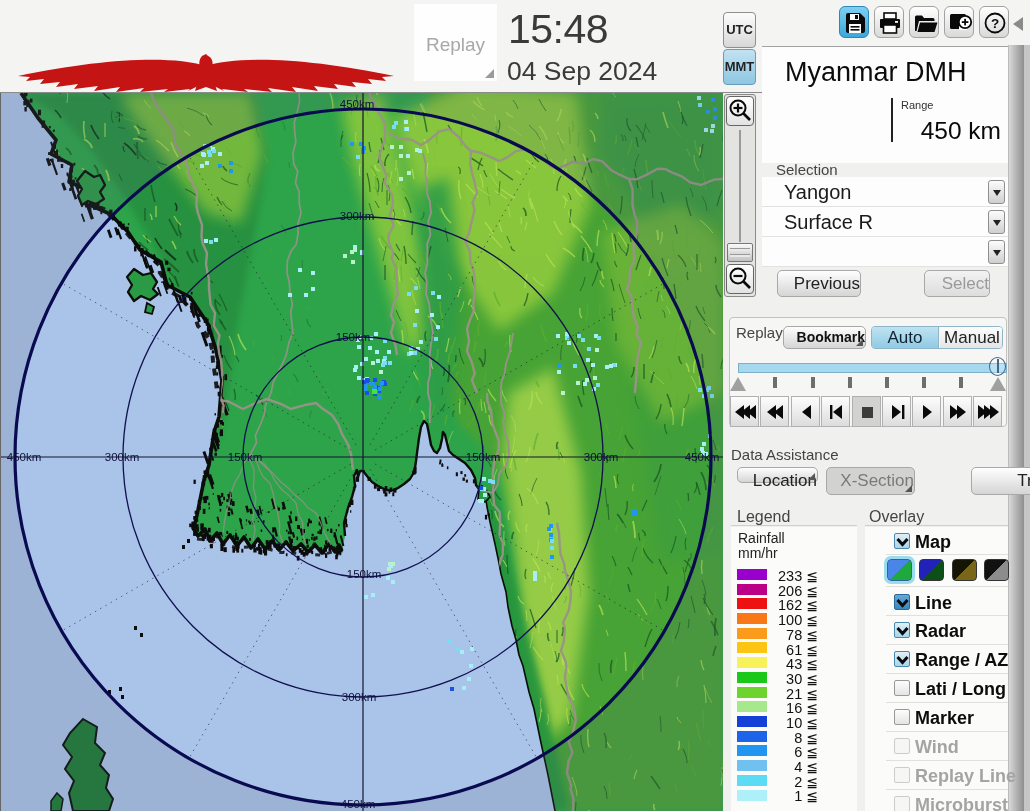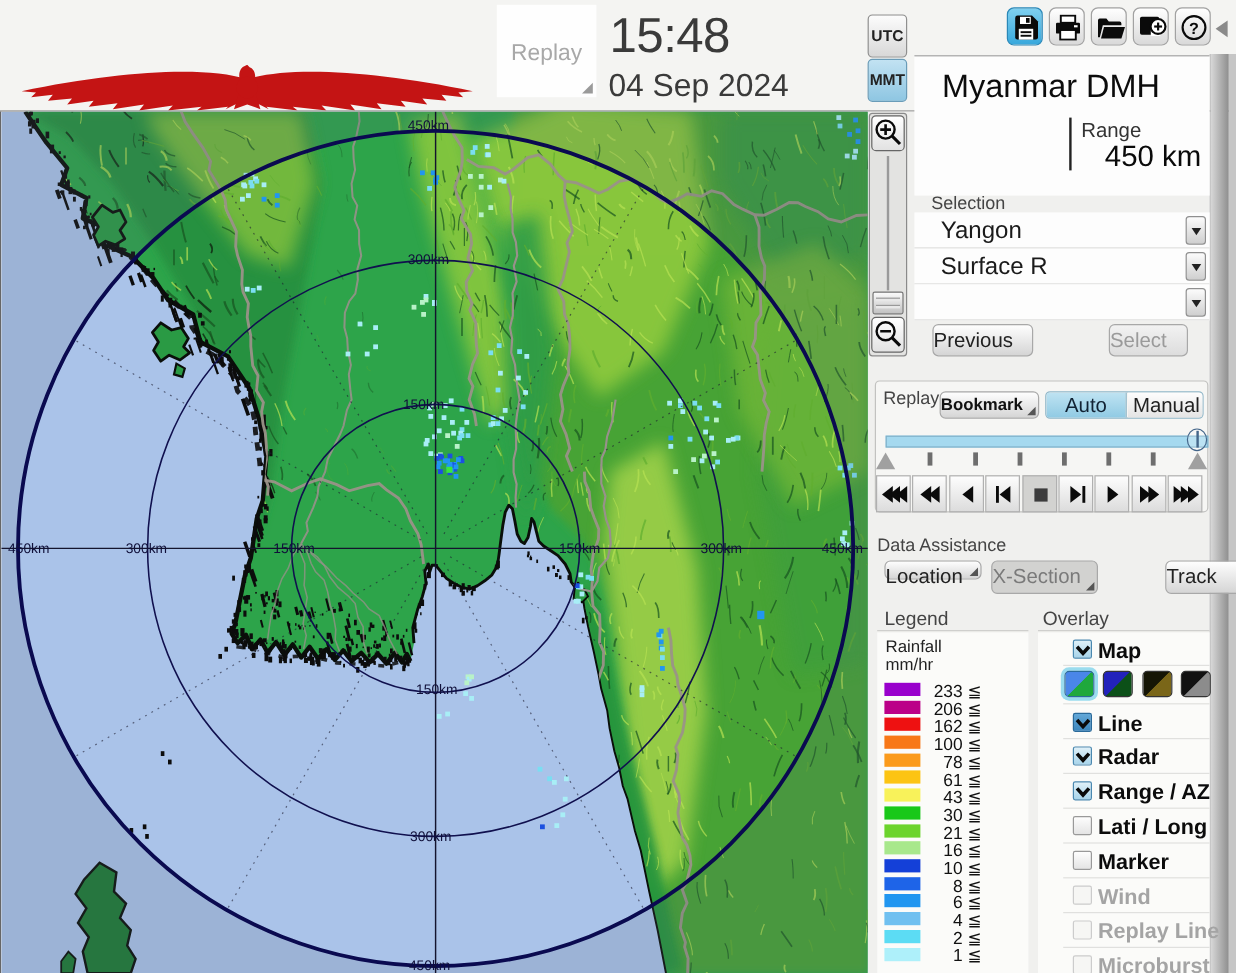--- a/index.html
+++ b/index.html
@@ -34,29 +34,29 @@
 .zbtn{left:726px;width:28px;height:30px;background:linear-gradient(#ffffff,#e2e2e2);border:1px solid #666;border-radius:4px}
 #zplus{top:96px}#zminus{top:264px}
 #ztrack{left:739px;top:130px;width:2px;height:112px;background:#9a9a9a}
 #zthumb{left:727px;top:243px;width:26px;height:19px;background:linear-gradient(#fafafa,#c2c2c2);border:1px solid #777;border-radius:2px}
 #zthumb .r1,#zthumb .r2{position:absolute;left:2px;width:20px;height:3px;background:#e8e8e8;border-top:1px solid #999}
 #zthumb .r1{top:4px}#zthumb .r2{top:10px}
 
 #ptop{left:762px;top:46px;width:246px;height:117px;background:#fdfdfd;border-top:1px solid #a2a2a2}
 #title{left:785px;top:57px;font-size:27px;color:#0c0c0c}
 #rngdiv{left:891px;top:98px;width:1.5px;height:44px;background:#222}
-#rlabel{left:901px;top:99px;font-size:17px;color:#333}
+#rlabel{left:901px;top:99px;font-size:11px;color:#333}
 #rvalue{left:860px;top:117px;width:141px;text-align:right;font-size:24.5px;color:#0a0a0a}
 #sellabel{left:776px;top:161px;font-size:15px;color:#444}
 .selrow{left:762px;width:246px;height:30px;background:#fdfdfd;border-bottom:1px solid #e2e2e0}
 .selrow .txt{position:absolute;left:22px;top:4px;font-size:20px;color:#1a1a1a}
 .ddbtn{position:absolute;right:3px;top:3px;width:17px;height:24px;background:linear-gradient(#fcfcfc,#cfcfcf);border:1px solid #8f8f8f;border-radius:3px}
 .ddbtn::after{content:"";position:absolute;left:4px;top:9px;border-left:4px solid transparent;border-right:4px solid transparent;border-top:6px solid #222}
 #selrow1{top:177px}#selrow2{top:207px}#selrow3{top:237px}
-.pbtn{border:1px solid #a8a8a8;border-radius:5px;background:linear-gradient(#fefefe,#d5d5d5);font-size:17px;color:#222;text-align:left}
+.pbtn{border:1px solid #a8a8a8;border-radius:5px;background:linear-gradient(#fefefe,#d5d5d5);font-size:17px;color:#222;text-align:right}
 #prevbtn{left:777px;top:270px;width:84px;height:27px;line-height:25px}
 #selbtn{left:924px;top:270px;width:66px;height:27px;line-height:25px;color:#9a9a9a;background:linear-gradient(#f2f2f2,#ddd)}
 
 #replaybox{left:729px;top:317px;width:278px;height:110px;background:#f6f6f4;border:1px solid #c2c2c0;border-radius:4px}
 #replaylbl{left:736px;top:324px;font-size:15px;color:#444}
 #bookmark{left:783px;top:326px;width:83px;height:23px;line-height:21px;font-size:14px;font-weight:bold;color:#111}
 .corner{position:absolute;right:2px;bottom:2px;width:0;height:0;border-left:7px solid transparent;border-bottom:7px solid #555}
 #automan{left:871px;top:326px;width:132px;height:23px;border:1px solid #8fb6c8;border-radius:4px;overflow:hidden}
 #autob{position:absolute;left:0;top:0;width:67px;height:23px;background:linear-gradient(#bfe3f2,#8cc8e2);border-right:1px solid #8fb6c8;text-align:center;line-height:21px;font-size:17px;color:#123}
 #manb{position:absolute;left:68px;top:0;width:64px;height:23px;background:linear-gradient(#fdfdfd,#e2e2e2);text-align:center;line-height:21px;font-size:17px;color:#222}

